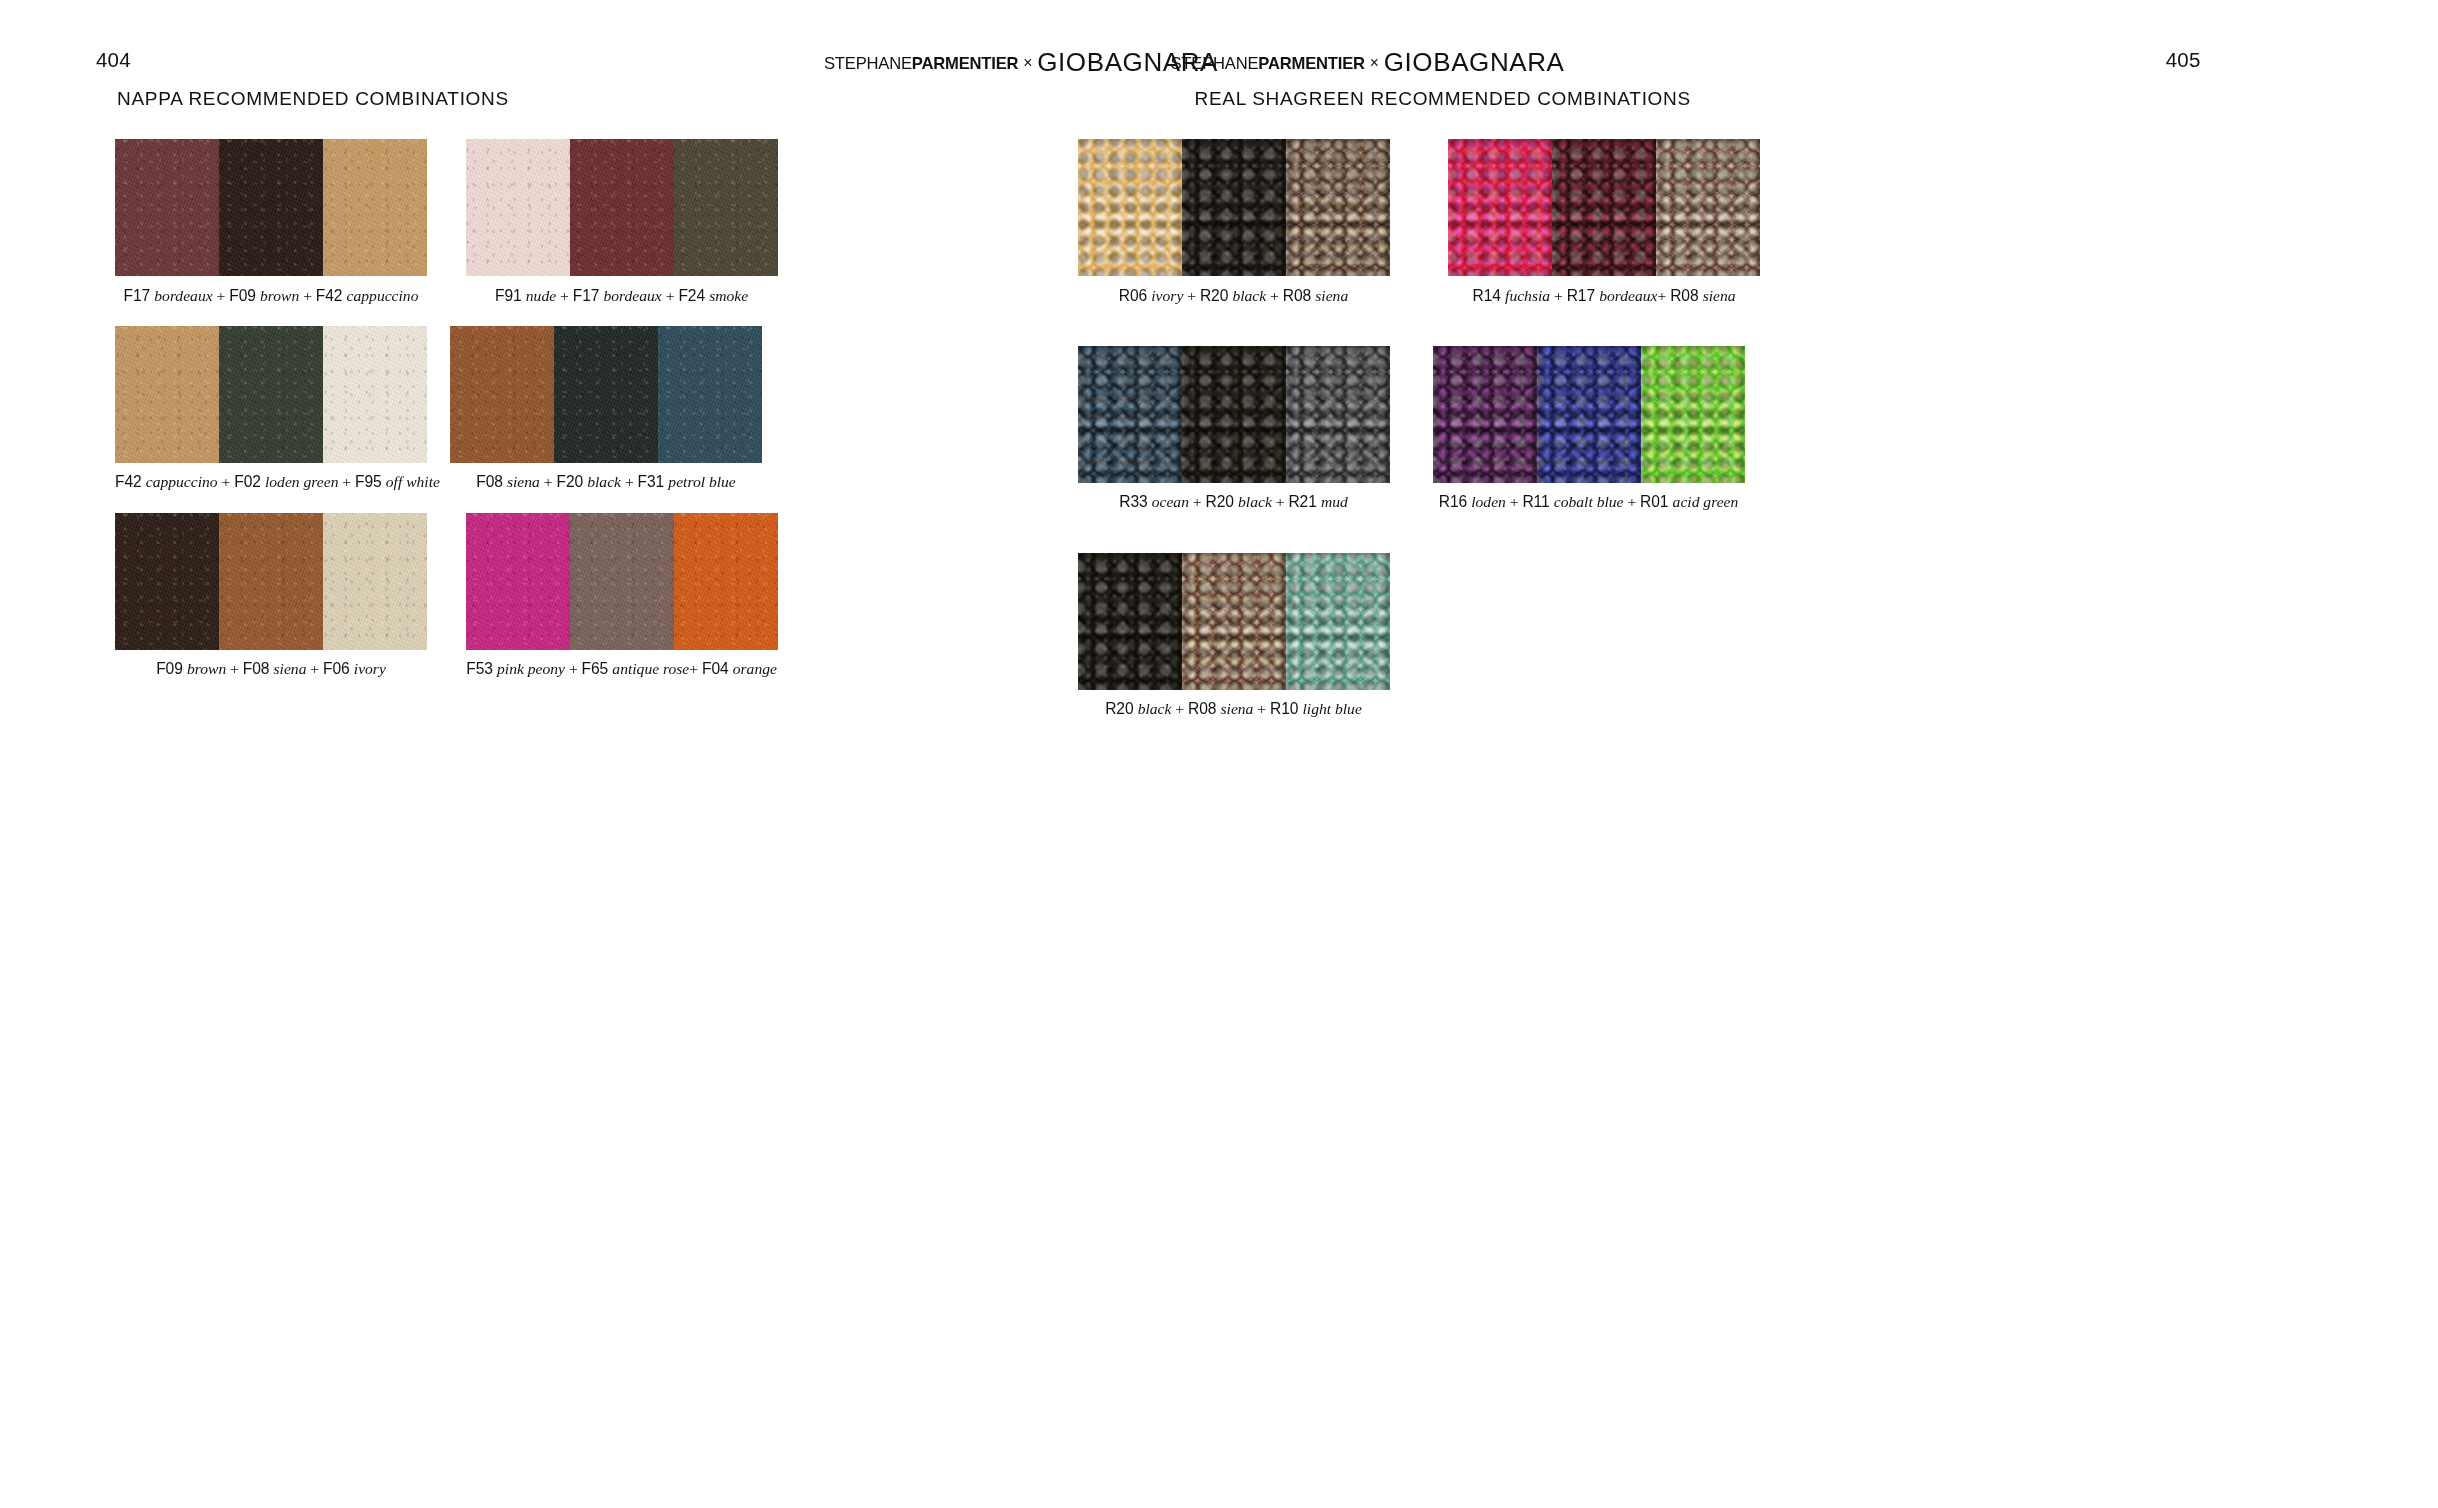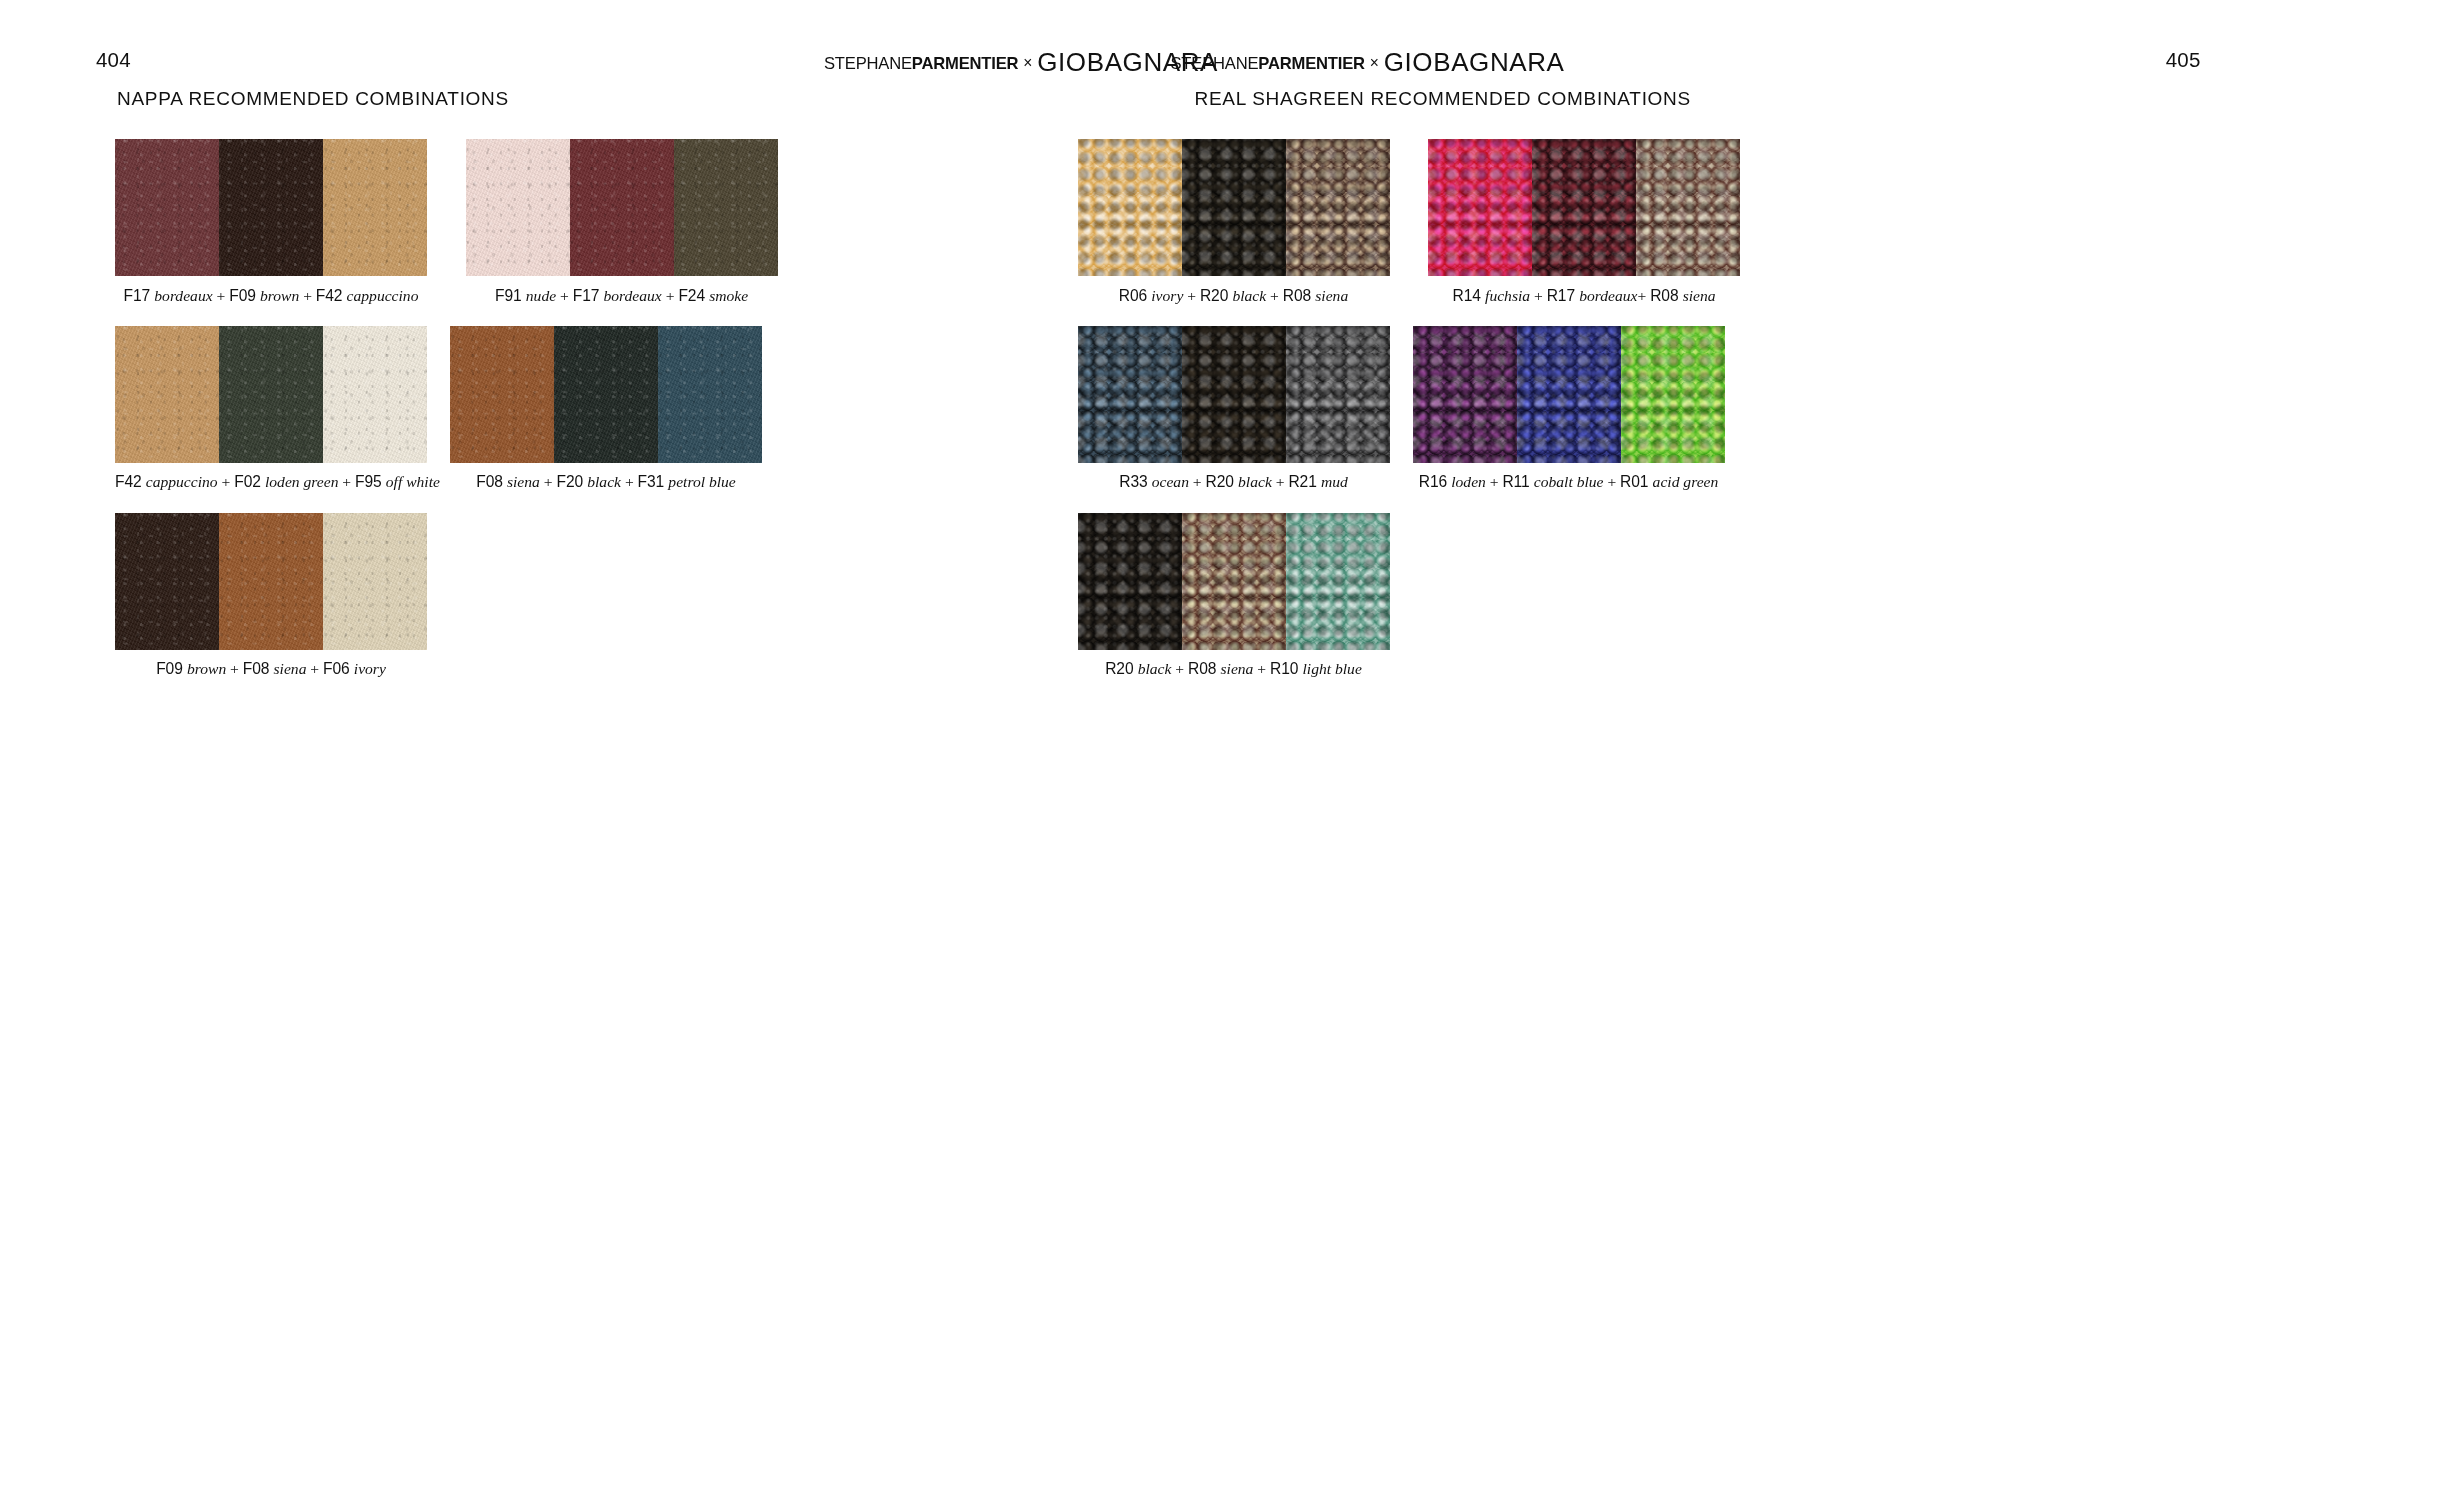--- a/index.html
+++ b/index.html
@@ -102,21 +102,21 @@
 
   
   .combo-grid {
     position: absolute;
     top: 139px;
     left: 115px;
     width: 1034px;
     display: flex;
     flex-wrap: wrap;
   }
-  .page-right .combo-grid { left: 1344px; }
+  .page-right .combo-grid { left: 1344px; gap: 20px; }
   .page-right .combo-grid { left: 0; }
 
   .combo {
     width: 335px;
     margin-right: 15.6px;
     margin-bottom: 21.5px;
   }
   .combo:nth-child(3n) { margin-right: 0; }
 
   .swatch-row {
@@ -261,20 +261,28 @@
           <div class="caption"><span class="code">F08</span> <span class="nm">siena</span><span class="plus"> + </span><span class="code">F20</span> <span class="nm">black</span><span class="plus"> + </span><span class="code">F31</span> <span class="nm">petrol blue</span></div>
         </div>
         <div class="combo">
           <div class="swatch-row">
             <div class="swatch tex-nappa" title="F09 brown" style="background: rgb(42, 26, 19);"></div>
             <div class="swatch tex-nappa" title="F08 siena" style="background: rgb(150, 87, 43);"></div>
             <div class="swatch tex-nappa" title="F06 ivory" style="background: rgb(223, 211, 183);"></div>
           </div>
           <div class="caption"><span class="code">F09</span> <span class="nm">brown</span><span class="plus"> + </span><span class="code">F08</span> <span class="nm">siena</span><span class="plus"> + </span><span class="code">F06</span> <span class="nm">ivory</span></div>
         </div>
+        <div class="combo">
+          <div class="swatch-row">
+            <div class="swatch tex-nappa" title="F53 pink peony" style="background: rgb(198, 36, 129);"></div>
+            <div class="swatch tex-nappa" title="F65 antique rose" style="background: rgb(122, 96, 89);"></div>
+            <div class="swatch tex-nappa" title="F04 orange" style="background: rgb(212, 90, 21);"></div>
+          </div>
+          <div class="caption"><span class="code">F53</span> <span class="nm">pink peony</span><span class="plus"> + </span><span class="code">F65</span> <span class="nm">antique rose</span><span class="plus">+ </span><span class="code">F04</span> <span class="nm">orange</span></div>
+        </div>
       </div>
   </div>
 
   <div class="page page-right">
 
     <div class="page-header">
       <div class="folio">405</div>
       <div class="brandlogo">
         <span class="b-thin">STEPHANE</span><span class="b-bold">PARMENTIER</span><span class="b-x">×</span><span class="b-gio">GIOBAGNARA</span>
       </div>

